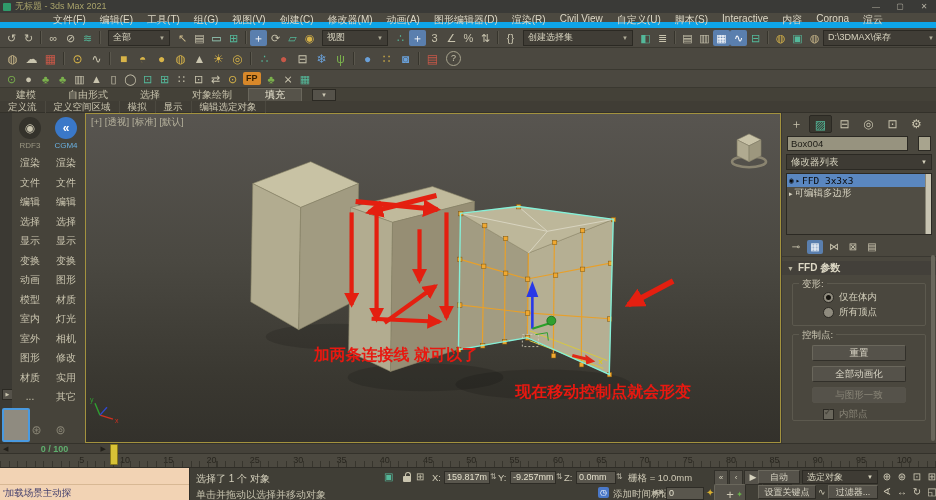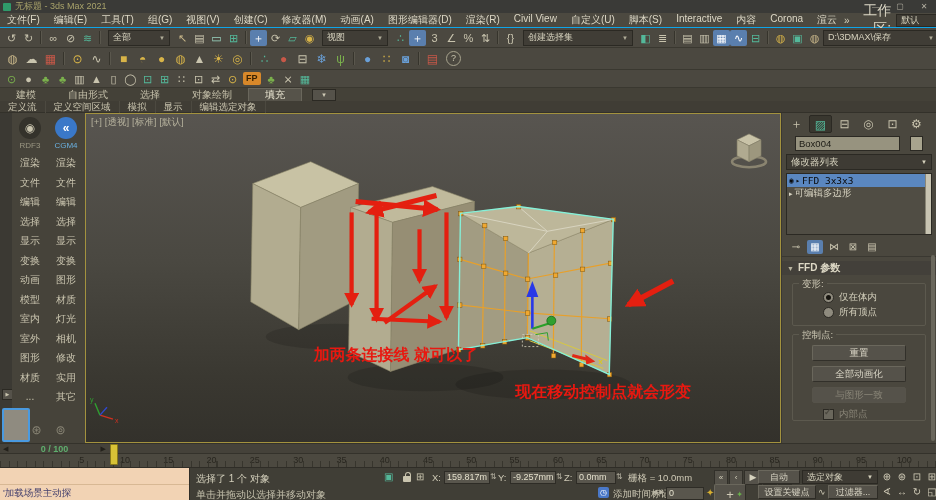--- a/index.html
+++ b/index.html
@@ -3,21 +3,21 @@
 <meta charset="utf-8">
 <style>
   html,body{margin:0;padding:0;background:#222;}
   .app{position:relative;width:936px;height:500px;background:#454239;font-family:"Liberation Sans",sans-serif;overflow:hidden;color:#c9c4ae;-webkit-user-select:none;user-select:none;}
   
   .titlebar{position:absolute;left:0;top:0;width:936px;height:13px;background:#3a3a37;display:flex;align-items:center;font-size:9px;color:#a8a26a;}
   .app-icon{width:8px;height:8px;background:#2f9a6a;margin:0 4px 0 3px;border-radius:1px;flex:none;}
   .winbtns{margin-left:auto;display:flex;}
   .winbtn{width:24px;text-align:center;color:#b3afa2;font-size:8px;line-height:13px;}
   
-  .menubar{position:absolute;left:0;top:13px;width:936px;height:15px;background:#4c4940;display:flex;align-items:center;font-size:10px;color:#ddd8c6;border-bottom:1px solid #0ea5e9;box-sizing:border-box;}
+  .menubar{position:absolute;left:0;top:13px;width:936px;height:15px;background:#4c4940;display:flex;align-items:center;font-size:10px;color:#ddd8c6;border-bottom:6px solid #0ea5e9;box-sizing:border-box;flex-direction:column;}
   .menu-item{padding:0 7px;white-space:nowrap;}
   .menubar-right{margin-left:auto;display:flex;align-items:center;gap:5px;padding-right:4px;}
   .ws-dd{width:92px;height:11px;background:#3e3b34;border:1px solid #2b2923;display:flex;align-items:center;padding:0 4px;font-size:9px;color:#d6d2be;}
   
   .tbar{position:absolute;left:0;width:936px;background:#4b4840;display:flex;align-items:center;padding:0 3px;box-sizing:border-box;border-bottom:1px solid #3a3830;}
   .tbar1{top:28px;height:20px;}
   .tbar2{top:48px;height:22px;}
   .tbar3{top:70px;height:18px;}
   .tb-group{display:flex;align-items:center;}
   .tb-icon{flex:none;width:17px;height:16px;line-height:16px;text-align:center;font-size:11px;color:#c9c4ae;border-radius:2px;}
@@ -53,21 +53,21 @@
   .sb-footer{position:absolute;left:0;bottom:6px;width:73px;display:flex;justify-content:center;gap:14px;font-size:12px;color:#8a8676;}
   
   .viewport{flex:1;position:relative;border:1px solid #a3923e;box-sizing:border-box;background:linear-gradient(#585550 0%,#4a4841 45%,#3a3831 80%,#33312b 100%);overflow:hidden;}
   .vp-label{position:absolute;left:5px;top:2px;font-size:9.5px;color:#b5b19c;display:flex;gap:3px;z-index:3;}
   .scene{position:absolute;left:0;top:0;width:100%;height:100%;}
   
   .cpanel{flex:none;width:155px;background:#4a473e;border-left:1px solid #3a3831;box-sizing:border-box;position:relative;font-size:10px;}
   .cp-tabs{display:flex;height:21px;align-items:center;padding:0 3px;gap:1px;}
   .cp-tab{width:23px;height:18px;line-height:18px;text-align:center;font-size:12px;color:#c9c4ae;border-radius:2px;}
   .cp-tab.active-tab{background:#39372f;border:1px solid #2b2923;color:#54b89a;box-sizing:border-box;}
-  .cp-name-row{display:flex;align-items:center;gap:10px;padding:2px 13px;}
+  .cp-name-row{display:flex;align-items:center;gap:10px;padding:2px 5px;}
   .cp-name{flex:1;height:13px;background:#97937f;border:1px solid #2b2923;color:#1c1b15;font-size:9.5px;line-height:13px;padding:0 3px;}
   .cp-swatch{width:11px;height:13px;background:#a8a48e;border:1px solid #2b2923;}
   .cp-dd{margin:1px 4px;height:14px;background:#3e3b34;border:1px solid #2b2923;display:flex;align-items:center;padding:0 4px;font-size:9.5px;color:#d6d2be;}
   .cp-dd .arr{margin-left:auto;font-size:6px;}
   .stack{margin:3px 4px;height:60px;background:#504d44;border:1px solid #2b2923;position:relative;overflow:hidden;}
   .stk-row{display:flex;align-items:center;height:13px;font-size:9.5px;color:#d8d4c2;padding:0 2px;gap:2px;}
   .stk-row.selected{background:#5a87c0;color:#0a0a0a;font-family:"DejaVu Sans Mono",monospace;}
   .stk-eye{font-size:8px;}
   .stk-arrow{font-size:7px;}
   .stack-scroll{position:absolute;right:0;top:0;width:5px;height:100%;background:#c8c4b2;border-left:1px solid #8a8676;}

